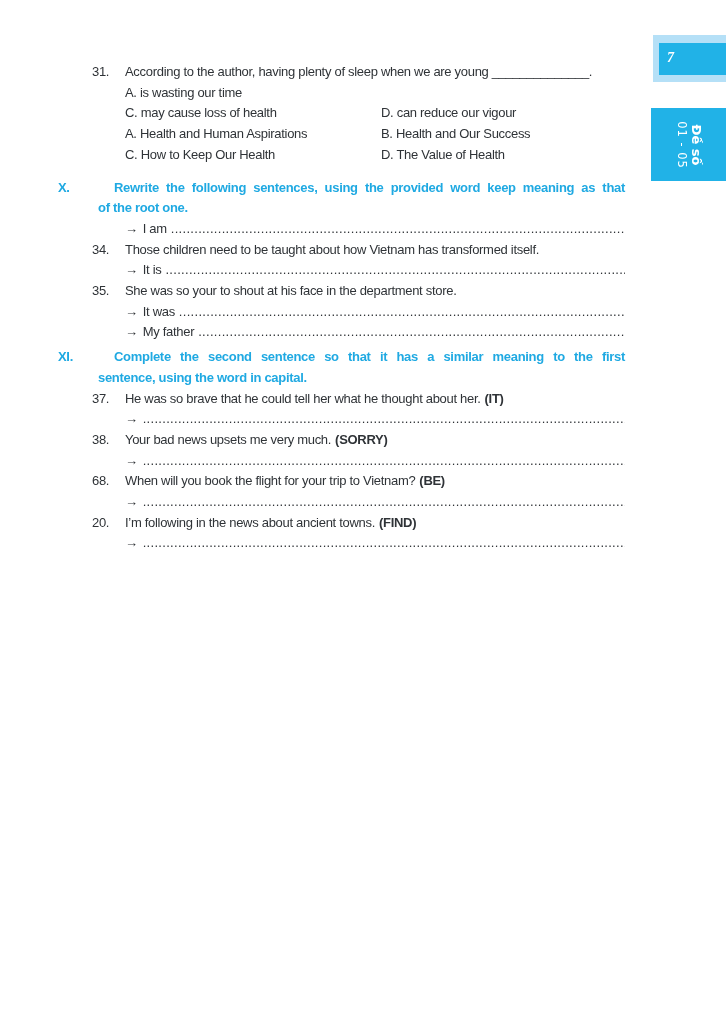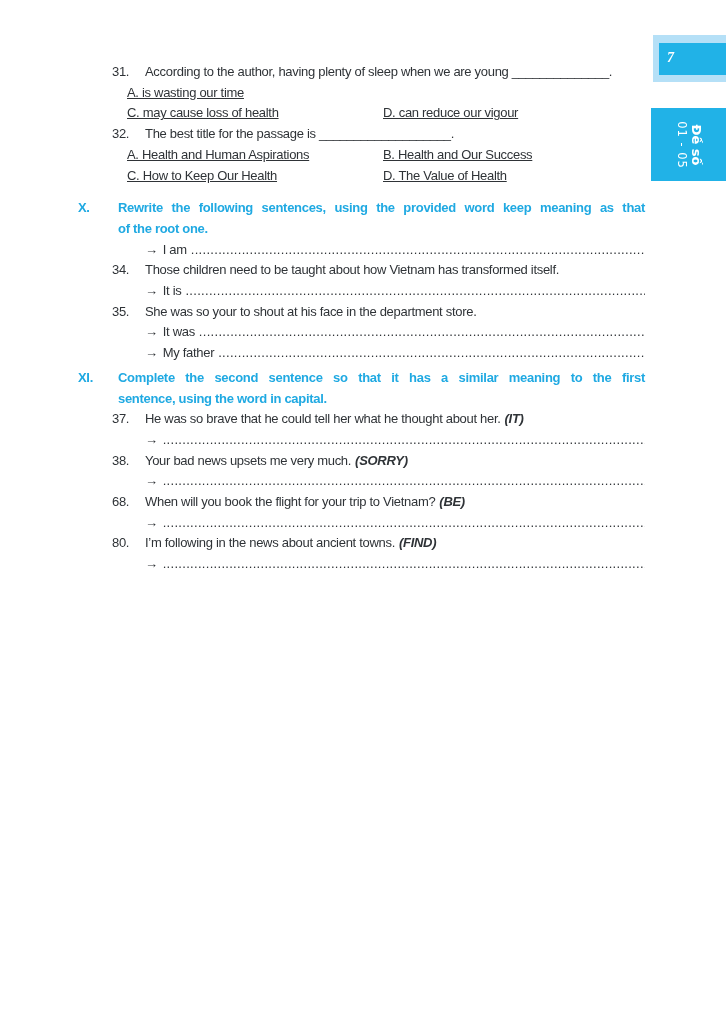--- a/index.html
+++ b/index.html
@@ -32,40 +32,40 @@
   }
   .side-tab-text{
     position:absolute;top:50%;left:50%;
     transform:translate(-50%,-50%) rotate(90deg);
     text-align:center;color:#ffffff;white-space:nowrap;
     font-family:"DejaVu Sans",sans-serif;letter-spacing:0;
   }
   .tab-line1{font-weight:bold;font-size:13px;line-height:15px;}
   .tab-line2{font-size:11.5px;line-height:14px;letter-spacing:1px;}
   
-  .content{position:absolute;top:62px;left:112px;width:533px;}
+  .content{position:absolute;top:62px;left:92px;width:533px;}
   .qrow{display:flex;}
   .qnum{width:33px;flex:0 0 33px;}
   .qtext{flex:1;}
   .nowrap{white-space:nowrap;}
   .qtext-block{flex:1;}
-  .jline{text-align:justify;text-align-last:justify;}
-  .optrow{display:flex;margin-left:15px;white-space:nowrap;text-decoration:underline;}
+  .jline{text-align:justify;text-align-last:justify;margin-left:16px;}
+  .optrow{display:flex;margin-left:33px;white-space:nowrap;}
   .optA{width:256px;flex:0 0 256px;}
   .optB{flex:1;}
   .sec{display:flex;margin-left:-34px;color:#1fa9e2;font-weight:bold;}
   .sec-x{margin-top:12px;}
   .sec-xi{margin-top:4px;}
   .seclabel{width:40px;flex:0 0 40px;}
   .sectitle{flex:1;}
   .arow{display:flex;align-items:baseline;margin-left:33px;}
   .arrow{margin-right:5px;}
   .stem{margin-right:4px;white-space:nowrap;}
   .dots{flex:1;overflow:hidden;white-space:nowrap;letter-spacing:0.3px;}
-  .kw{font-weight:bold;margin-left:4px;font-style:italic;}
+  .kw{font-weight:bold;margin-left:4px;}
 </style>
 </head>
 <body>
 
 <div class="sheet">
 
   <div class="badge">
     <div class="badge-inner">
       <span>7</span>
     </div>
@@ -85,24 +85,20 @@
       <span class="qtext nowrap">According to the author, having plenty of sleep when we are young ______________.</span>
     </div>
     <div class="optrow">
       <span class="optA">A. is wasting our time</span>
     </div>
     <div class="optrow">
       <span class="optA">C. may cause loss of health</span>
       <span class="optB">D. can reduce our vigour</span>
     </div>
 
-    <div class="qrow">
-      <span class="qnum">32.</span>
-      <span class="qtext nowrap">The best title for the passage is ___________________.</span>
-    </div>
     <div class="optrow">
       <span class="optA">A. Health and Human Aspirations</span>
       <span class="optB">B. Health and Our Success</span>
     </div>
     <div class="optrow">
       <span class="optA">C. How to Keep Our Health</span>
       <span class="optB">D. The Value of Health</span>
     </div>
 
     <div class="sec sec-x">
@@ -174,21 +170,21 @@
     <div class="qrow">
       <span class="qnum">68.</span>
       <span class="qtext nowrap"><span>When will you book the flight for your trip to Vietnam?</span><span class="kw">(BE)</span></span>
     </div>
     <div class="arow">
       <span class="arrow">→</span>
       <span class="dots">............................................................................................................................................................................................................................................................................................................</span>
     </div>
 
     <div class="qrow">
-      <span class="qnum">80.</span>
+      <span class="qnum">20.</span>
       <span class="qtext nowrap"><span>I’m following in the news about ancient towns.</span><span class="kw">(FIND)</span></span>
     </div>
     <div class="arow">
       <span class="arrow">→</span>
       <span class="dots">............................................................................................................................................................................................................................................................................................................</span>
     </div>
 
   </div>
 </div>
 

